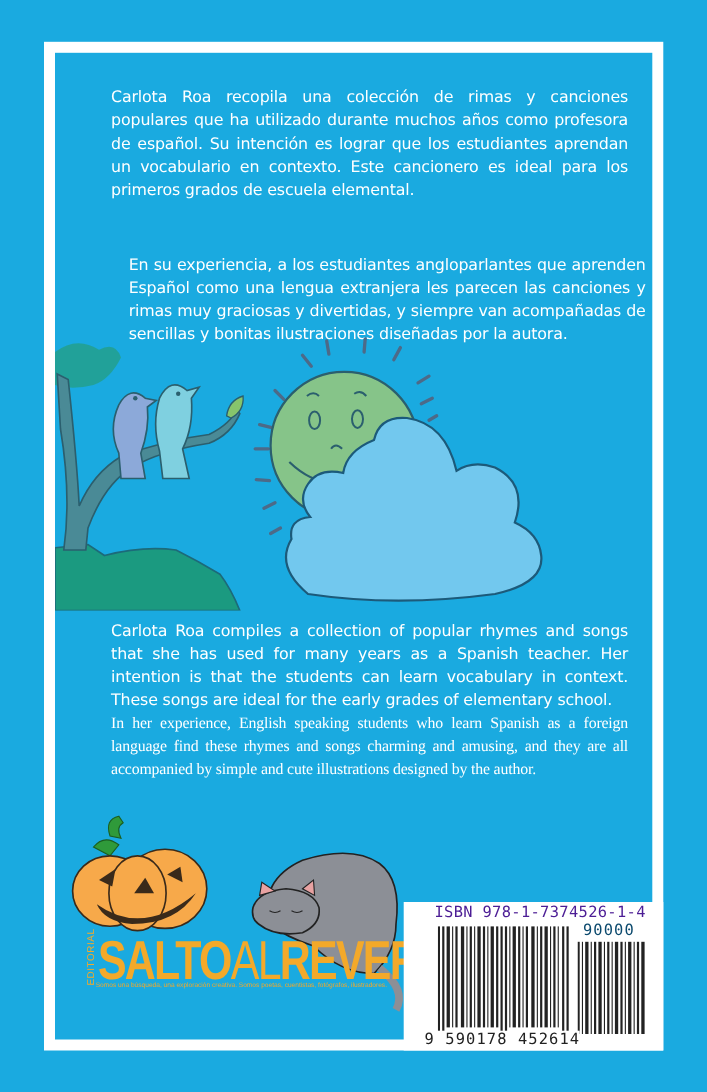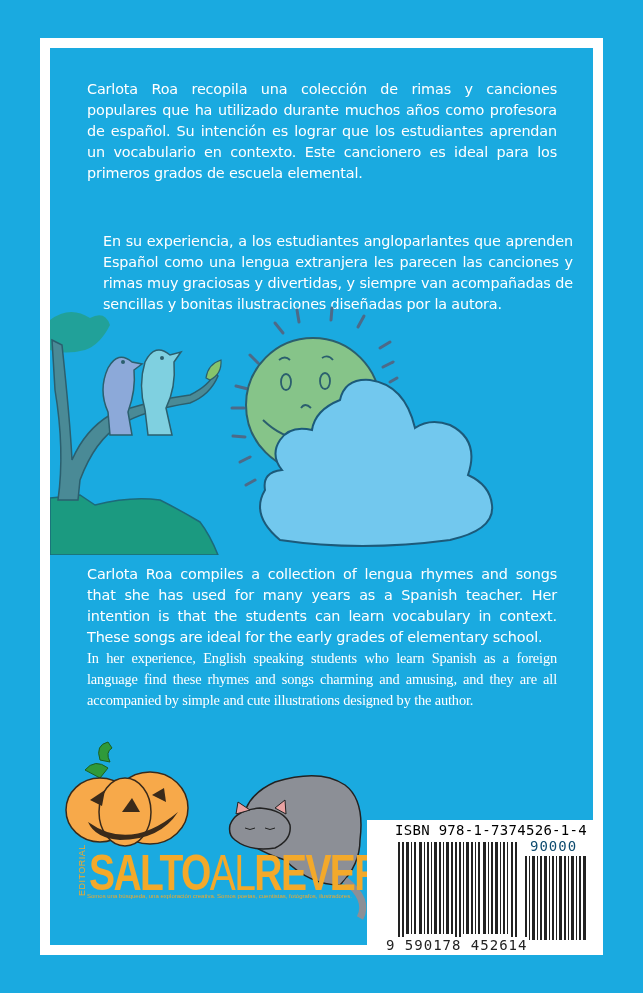--- a/index.html
+++ b/index.html
@@ -1,31 +1,31 @@
 <!DOCTYPE html>
 <html><head>
 <meta charset="utf-8">
 <style>
   html,body{margin:0;padding:0;}
   body{width:643px;height:993px;background:#1aaae0;position:relative;overflow:hidden;font-family:"DejaVu Sans","Liberation Sans",sans-serif;}
   .frame{position:absolute;left:40px;top:38px;width:543px;height:897px;border:10px solid #ffffff;background:#1aaae0;}
-  .para{position:absolute;left:87px;width:470px;color:#ffffff;font-size:14.4px;line-height:21px;text-align:justify;letter-spacing:-0.15px;}
+  .para{position:absolute;left:101px;width:470px;color:#ffffff;font-size:14.4px;line-height:21px;text-align:justify;letter-spacing:-0.15px;}
   .p1{top:79px;}
   .p2{top:215px;}
   .p3{top:564px;}
   .p4{top:648px;font-family:Liberation Serif, serif;}
   .illus{position:absolute;left:50px;top:300px;width:543px;height:255px;}
   .bottom-art{position:absolute;left:60px;top:740px;width:320px;height:180px;}
   .publisher{position:absolute;left:77px;top:846px;height:50px;display:flex;align-items:flex-end;}
   .pub-editorial{writing-mode:vertical-rl;transform:rotate(180deg);font-family:"Liberation Sans",sans-serif;font-size:9px;color:#f3a92a;letter-spacing:0.5px;margin-right:2px;height:48px;text-align:center;}
   .pub-word{font-family:"Liberation Sans",sans-serif;font-weight:bold;font-size:50px;line-height:46px;color:#f3a92a;letter-spacing:-2px;transform:scaleX(0.78);transform-origin:left bottom;}
   .pub-word .thin{font-weight:normal;}
   .pub-tag{position:absolute;left:87px;top:893px;font-size:6px;color:#f3a92a;white-space:nowrap;font-family:"Liberation Sans",sans-serif;}
   .barcode-box{position:absolute;left:367px;top:820px;width:236px;height:135px;background:#ffffff;}
-  .isbn-text{position:absolute;left:395px;top:822px;font-family:"DejaVu Sans Mono","Liberation Mono",monospace;font-size:14px;color:#000000;letter-spacing:0.3px;white-space:nowrap;}
+  .isbn-text{position:absolute;left:395px;top:822px;font-family:"DejaVu Sans Mono","Liberation Mono",monospace;font-size:14px;color:#4c1d95;letter-spacing:0.3px;white-space:nowrap;}
   .price-code{position:absolute;left:530px;top:838px;font-family:"DejaVu Sans Mono","Liberation Mono",monospace;font-size:14px;color:#0c4a6e;letter-spacing:1px;}
   .bars{position:absolute;left:398px;top:842px;height:100px;}
   .bars2{position:absolute;left:525px;top:856px;height:84px;}
   .ean-digits{position:absolute;left:386px;top:937px;font-family:"DejaVu Sans Mono","Liberation Mono",monospace;font-size:14px;color:#222;background:#fff;letter-spacing:1px;white-space:nowrap;}
 </style>
 </head>
 <body>
 
 <div class="frame"></div>
 
@@ -74,21 +74,21 @@
     <path d="M272 58 Q278 54 283 60" fill="none" stroke="#2b5f6e" stroke-width="1.8"></path>
     <ellipse cx="236" cy="82" rx="5" ry="8" fill="none" stroke="#2b5f6e" stroke-width="1.8"></ellipse>
     <ellipse cx="275" cy="81" rx="5" ry="8" fill="none" stroke="#2b5f6e" stroke-width="1.8"></ellipse>
     <path d="M251 108 Q255 102 261 108" fill="none" stroke="#2b5f6e" stroke-width="1.8"></path>
     <path d="M213 120 Q255 160 298 114" fill="none" stroke="#2b5f6e" stroke-width="2"></path>
   </g>
 
   <path d="M215 190 Q200 215 230 240 Q310 252 400 240 Q445 230 442 205 Q440 185 418 175 Q430 140 400 125 Q380 118 365 128 Q355 85 320 80 Q295 78 290 100 Q265 110 262 130 Q240 125 230 140 Q220 155 232 170 Q212 172 215 190 Z" fill="#72c8ee" stroke="#1c5a7a" stroke-width="2"></path>
 </svg>
 
-<p class="para p3" style="margin:0">Carlota Roa compiles a collection of lengua rhymes and songs that she has used for many years as a Spanish teacher. Her intention is that the students can learn vocabulary in context. These songs are ideal for the early grades of elementary school.</p>
+<p class="para p3" style="margin:0">Carlota Roa compiles a collection of popular rhymes and songs that she has used for many years as a Spanish teacher. Her intention is that the students can learn vocabulary in context. These songs are ideal for the early grades of elementary school.</p>
 <p class="para p4" style="margin:0">In her experience, English speaking students who learn Spanish as a foreign language find these rhymes and songs charming and amusing, and they are all accompanied by simple and cute illustrations designed by the author.</p>
 
 <svg class="bottom-art" viewBox="0 0 320 180" xmlns="http://www.w3.org/2000/svg">
 
   <g>
     <path d="M40 20 Q35 5 48 2 L52 8 Q45 12 50 22 Z" fill="#2f9a3a" stroke="#1b5e20" stroke-width="1"></path>
     <path d="M25 30 Q35 18 48 28 L40 38 Z" fill="#2f9a3a" stroke="#1b5e20" stroke-width="1"></path>
     <ellipse cx="40" cy="70" rx="34" ry="32" fill="#f7a94a" stroke="#3a2a1a" stroke-width="1.5"></ellipse>
     <ellipse cx="90" cy="68" rx="38" ry="36" fill="#f7a94a" stroke="#3a2a1a" stroke-width="1.5"></ellipse>
     <ellipse cx="65" cy="72" rx="26" ry="34" fill="#f7a94a" stroke="#3a2a1a" stroke-width="1.5"></ellipse>

